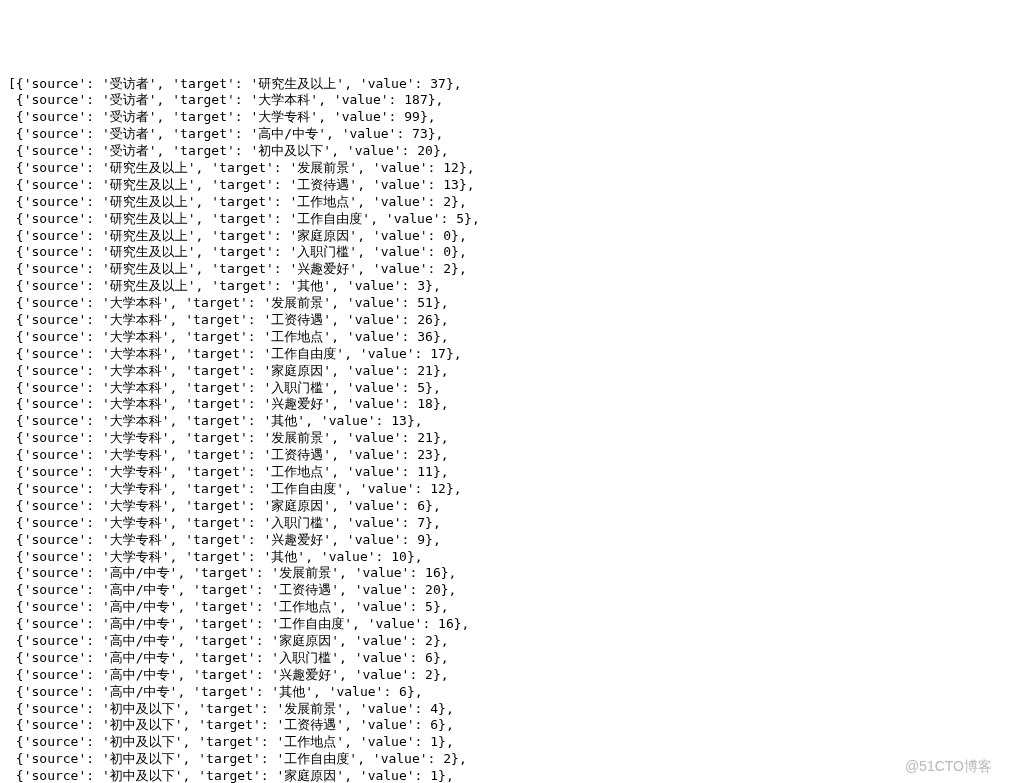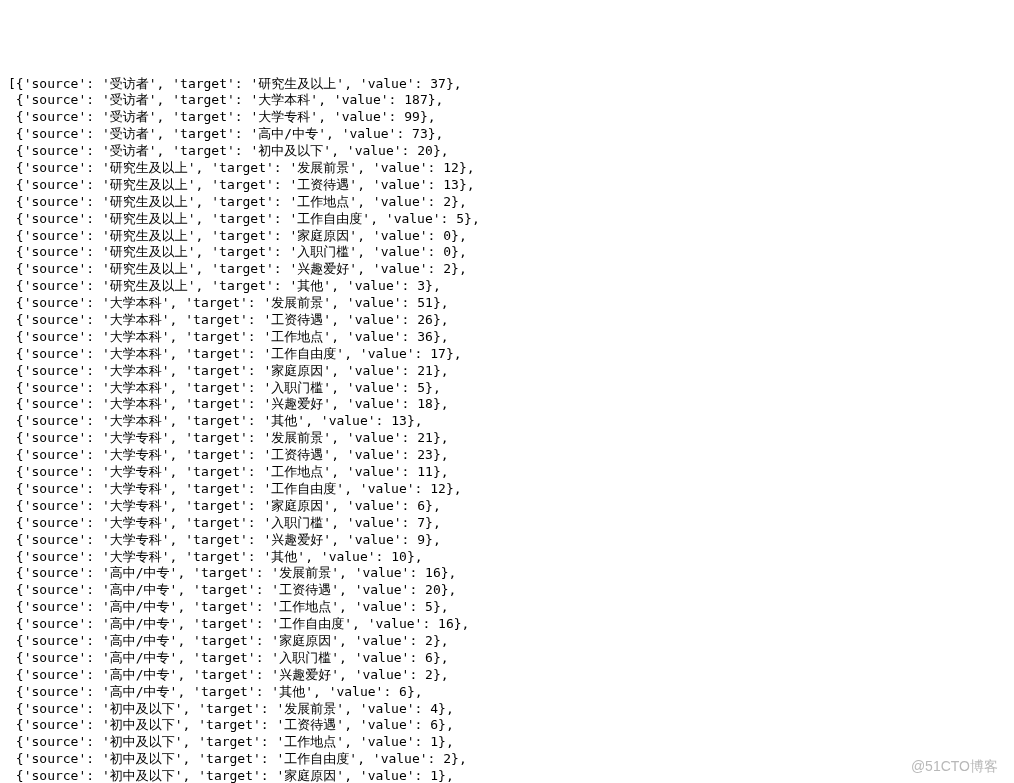--- a/index.html
+++ b/index.html
@@ -8,21 +8,21 @@
       background: #ffffff;
       font-family: "SimSun", "NSimSun", monospace;
       font-size: 13px;
       color: #000000;
       white-space: pre;
       line-height: 1.3;
     }
     .watermark {
       position: fixed;
       bottom: 8px;
-      right: 16px;
+      right: 22px;
       color: #b8b8b8;
       font-size: 14px;
       font-family: sans-serif;
     }
   </style>
 </head>
 <body>
 
 
 

